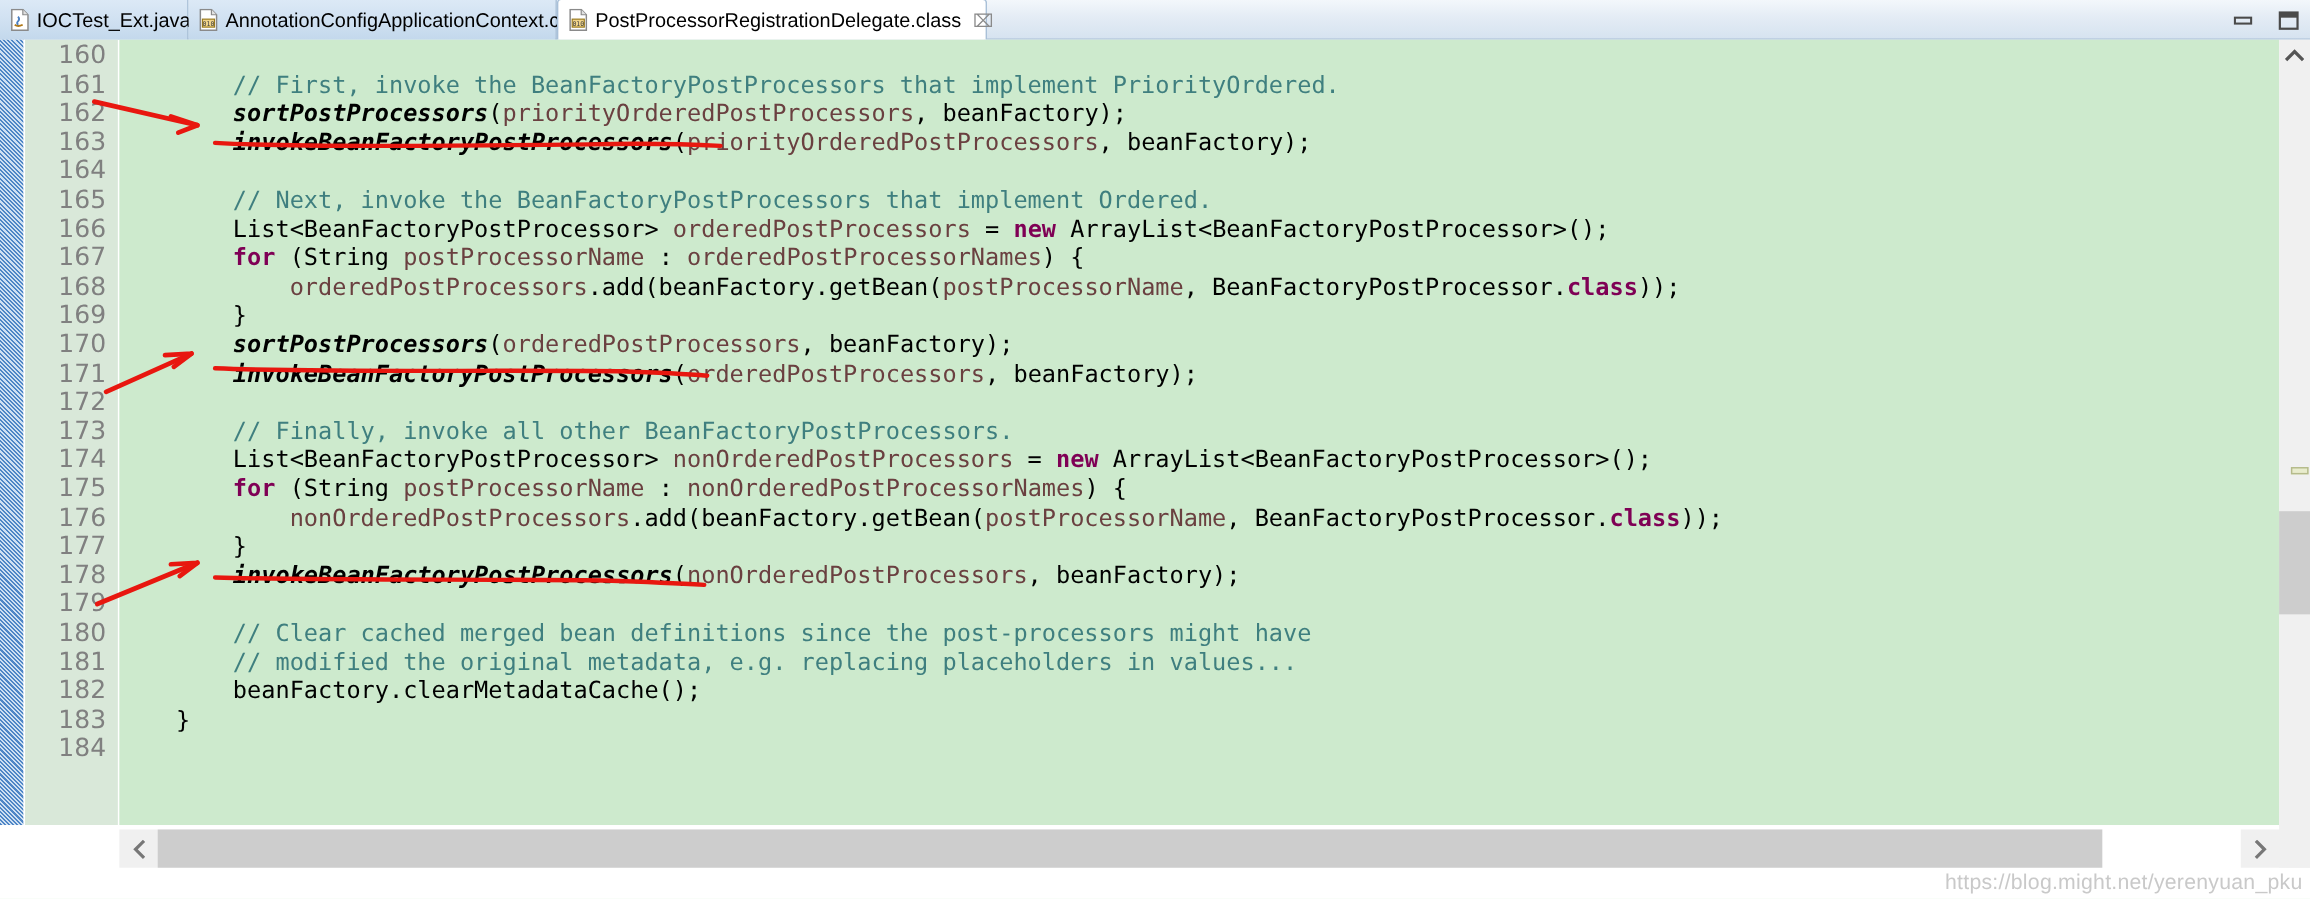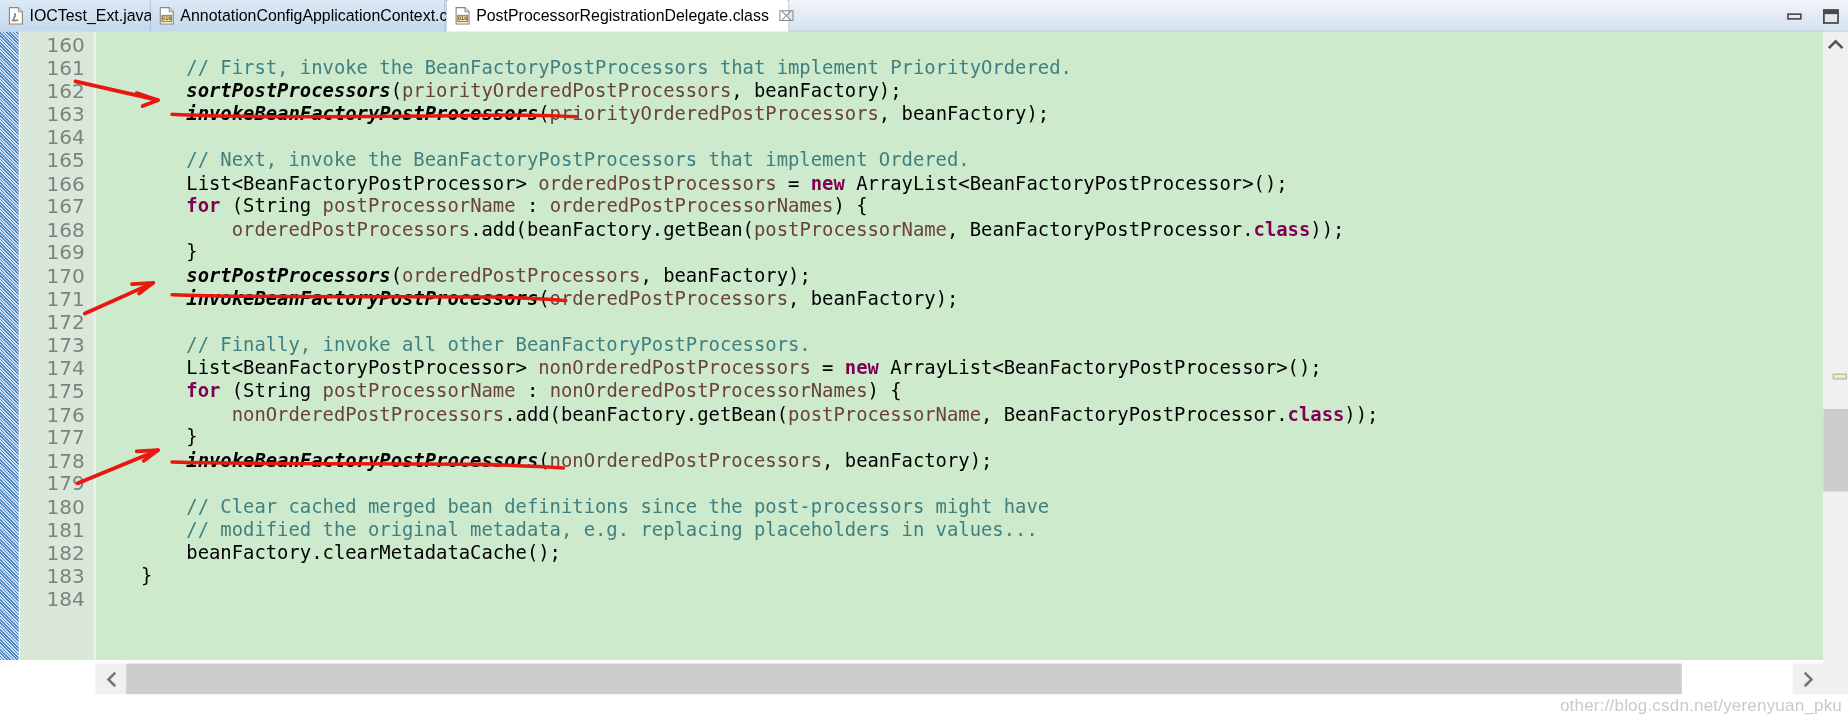--- a/index.html
+++ b/index.html
@@ -328,14 +328,14 @@
 
         <path d="M66 410 L134 382"></path>
         <path d="M134 382 L116 383 M134 382 L122 391"></path>
 
         <path d="M146 392 C 220 394, 320 393, 410 394 C 440 395, 462 396, 478 397" stroke-width="3"></path>
       </g>
     </svg>
 
   </div>
 
-  <div class="watermark">other://blog.csdn.net/yerenyuan_pku</div>
+  <div class="watermark">https://blog.might.net/yerenyuan_pku</div>
 </div>
 
 </body></html>

